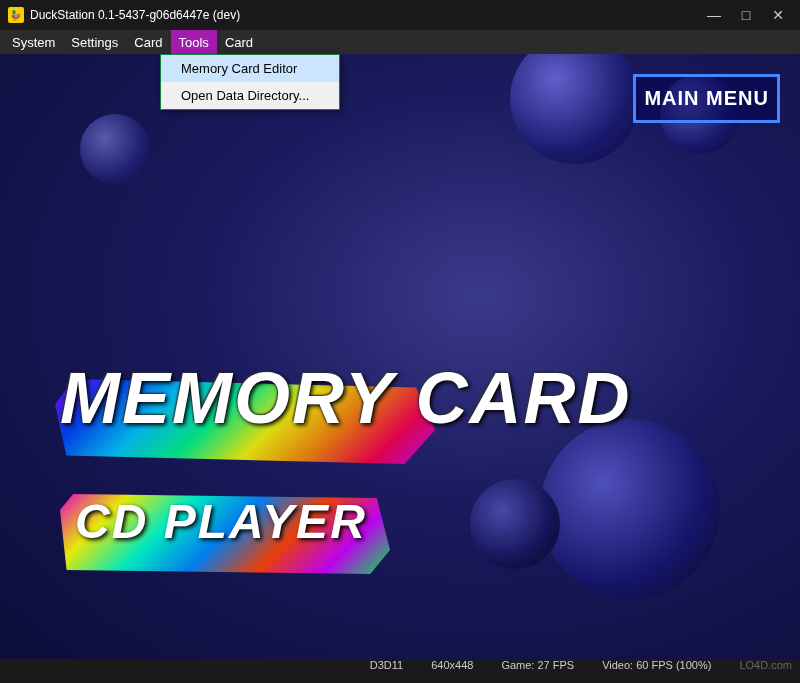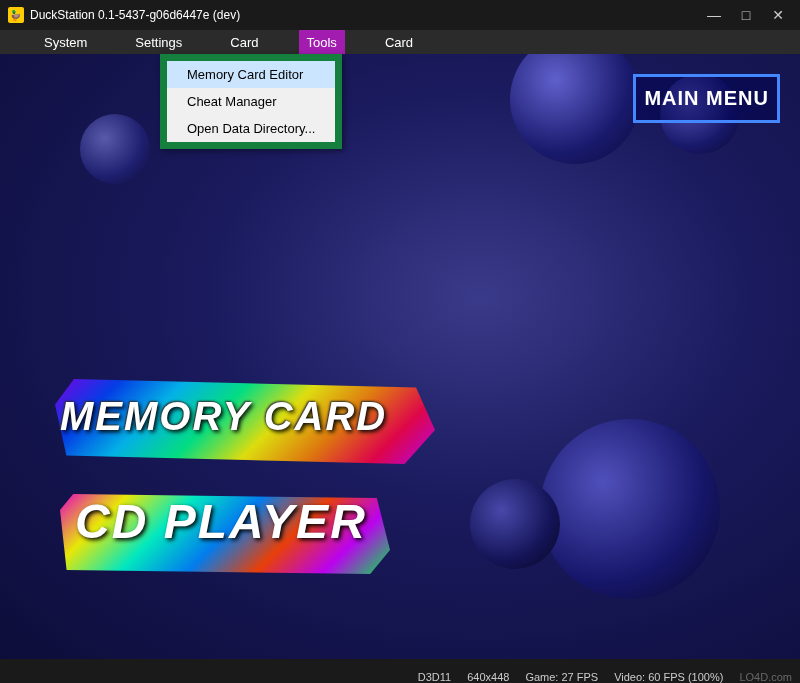--- a/index.html
+++ b/index.html
@@ -51,31 +51,30 @@
       font-size: 13px;
       position: relative;
       z-index: 100;
     }
     .menu-item {
       padding: 2px 8px;
       cursor: pointer;
       height: 100%;
       display: flex;
       align-items: center;
-      margin-left: 32px;
     }
     .menu-item:hover, .menu-item.active { background: #a21caf; }
 
     
     #tools-dropdown {
       position: absolute;
       top: 24px;
       left: 160px;
       background: #f0f0f0;
-      border: 7px solid #15803d;
+      border: 1px solid #15803d;
       box-shadow: 2px 2px 6px rgba(0,0,0,0.4);
       z-index: 200;
       min-width: 180px;
     }
     .dropdown-item {
       padding: 6px 20px;
       color: #000;
       font-size: 13px;
       cursor: pointer;
       white-space: nowrap;
@@ -135,21 +134,21 @@
       font-weight: bold;
       letter-spacing: 1px;
       cursor: pointer;
     }
 
     
     #memory-card-text {
       position: absolute;
       left: 60px;
       bottom: 220px;
-      font-size: 40px;
+      font-size: 72px;
       font-weight: 900;
       color: #fff;
       text-shadow: 2px 2px 4px #000, -1px -1px 2px #333;
       font-style: italic;
       letter-spacing: 2px;
       font-family: Arial Black, Arial, sans-serif;
     }
     .memory-card-splash {
       position: absolute;
       left: 55px;
@@ -188,26 +187,26 @@
       clip-path: polygon(0% 20%, 4% 0%, 96% 5%, 100% 70%, 94% 100%, 2% 95%);
       z-index: 0;
     }
 
     
     #statusbar {
       width: 100%;
       height: 24px;
       background: #1a1a1a;
       display: flex;
-      align-items: flex-end;
+      align-items: flex-start;
       justify-content: flex-end;
       padding: 0 8px;
       color: #ccc;
       font-size: 11px;
-      gap: 16px;
+      gap: 28px;
     }
     .status-item {
       color: #ccc;
       font-size: 11px;
     }
     .watermark {
       color: #888;
       font-size: 11px;
       opacity: 0.7;
     }
@@ -240,23 +239,20 @@
   <div class="menu-item active">
     <span>Tools</span>
   </div>
   <div class="menu-item">
     <span>Card</span>
   </div>
 
   <div id="tools-dropdown">
     <div class="dropdown-item highlighted">
       <span>Memory Card Editor</span>
-    </div>
-    <div class="dropdown-item">
-      <span>Cheat Manager</span>
     </div>
     <div class="dropdown-item">
       <span>Open Data Directory...</span>
     </div>
   </div>
 </div>
 
 <div id="main-content">
 
   <div class="sphere sphere-top-right"></div>

